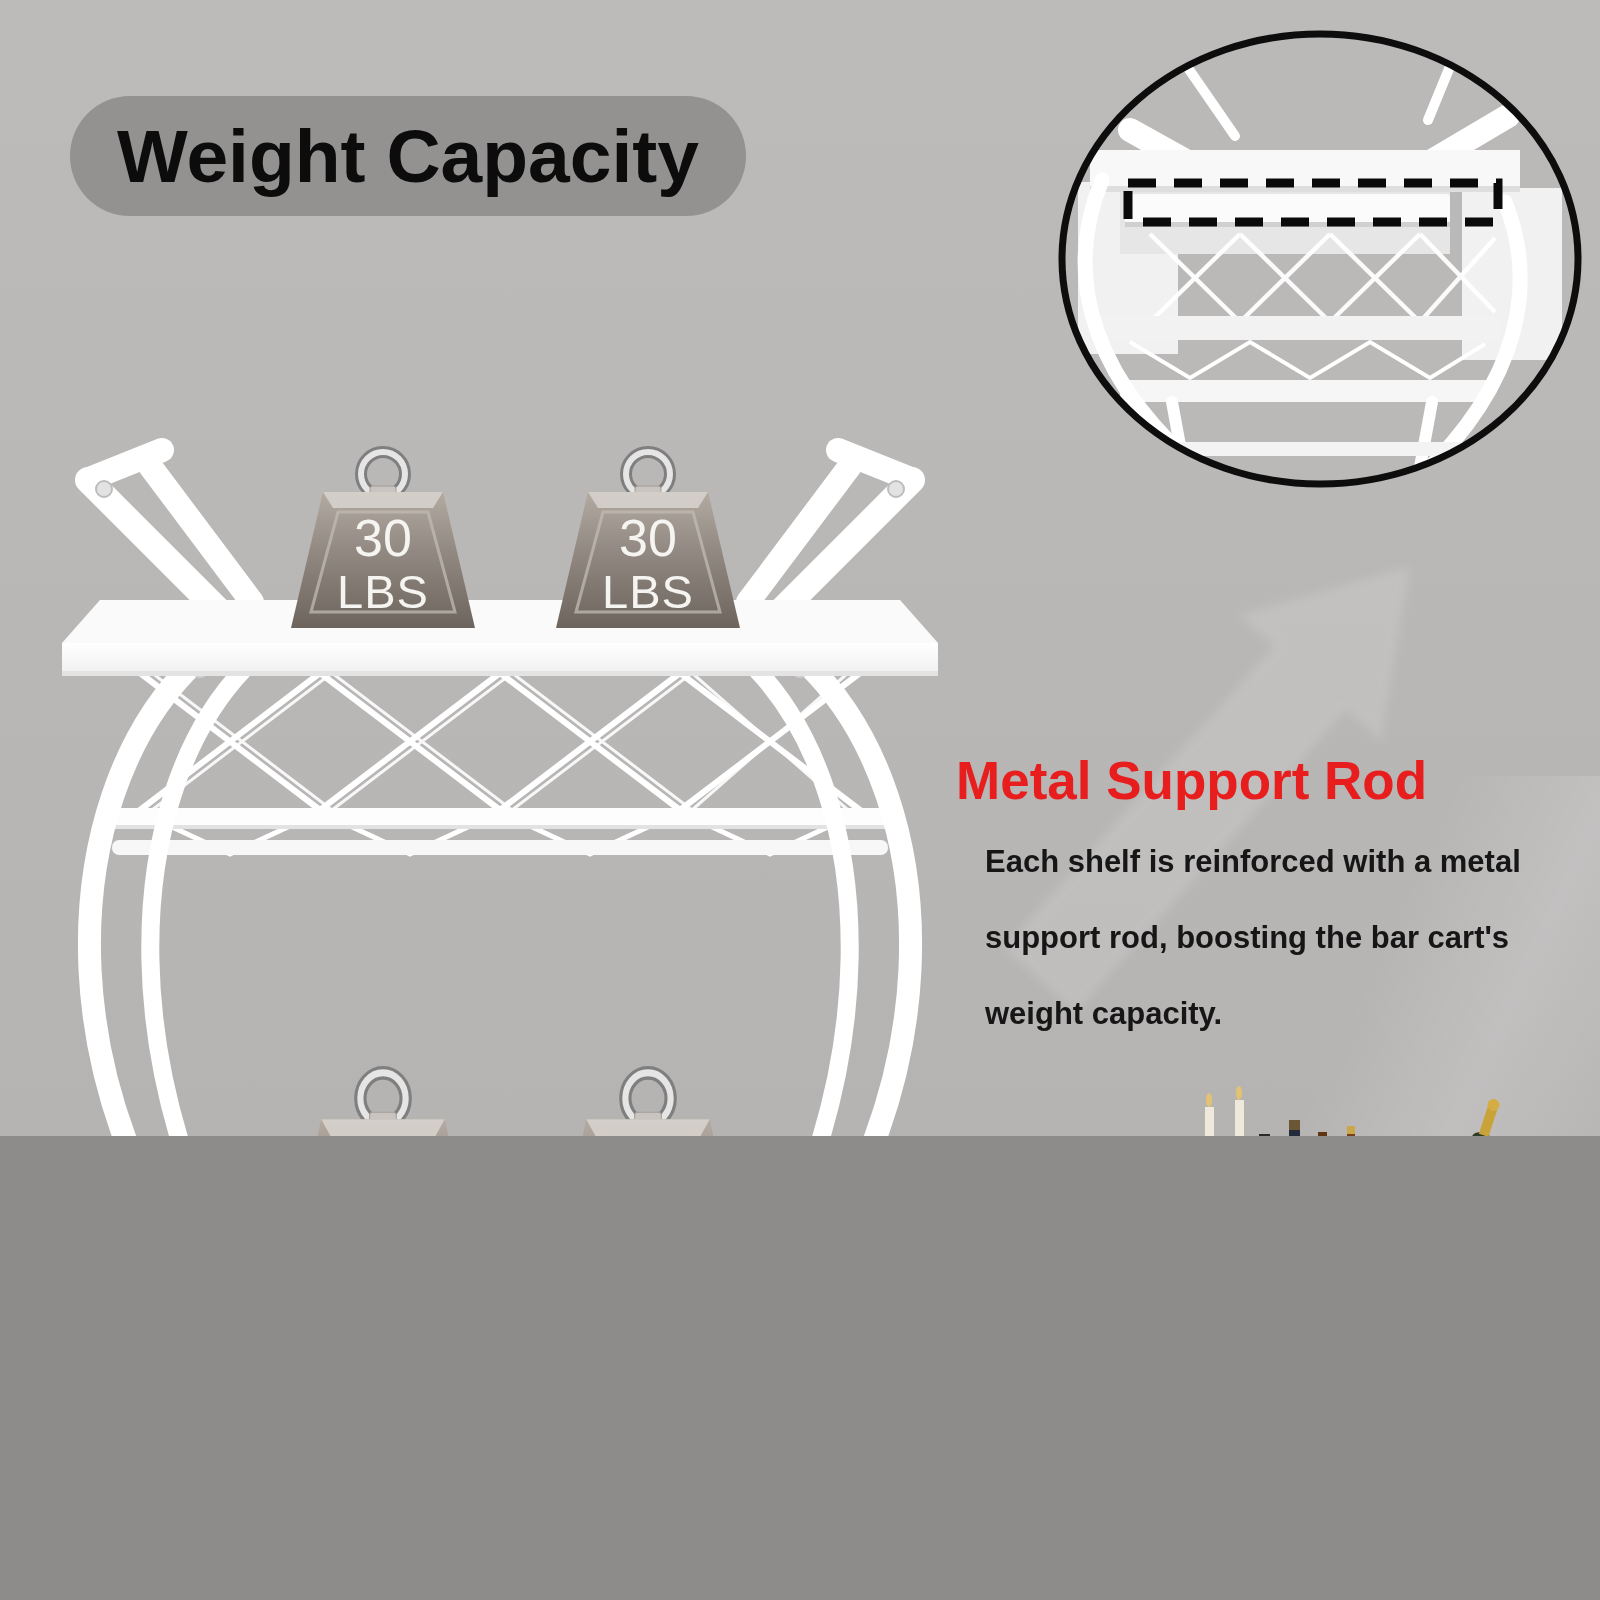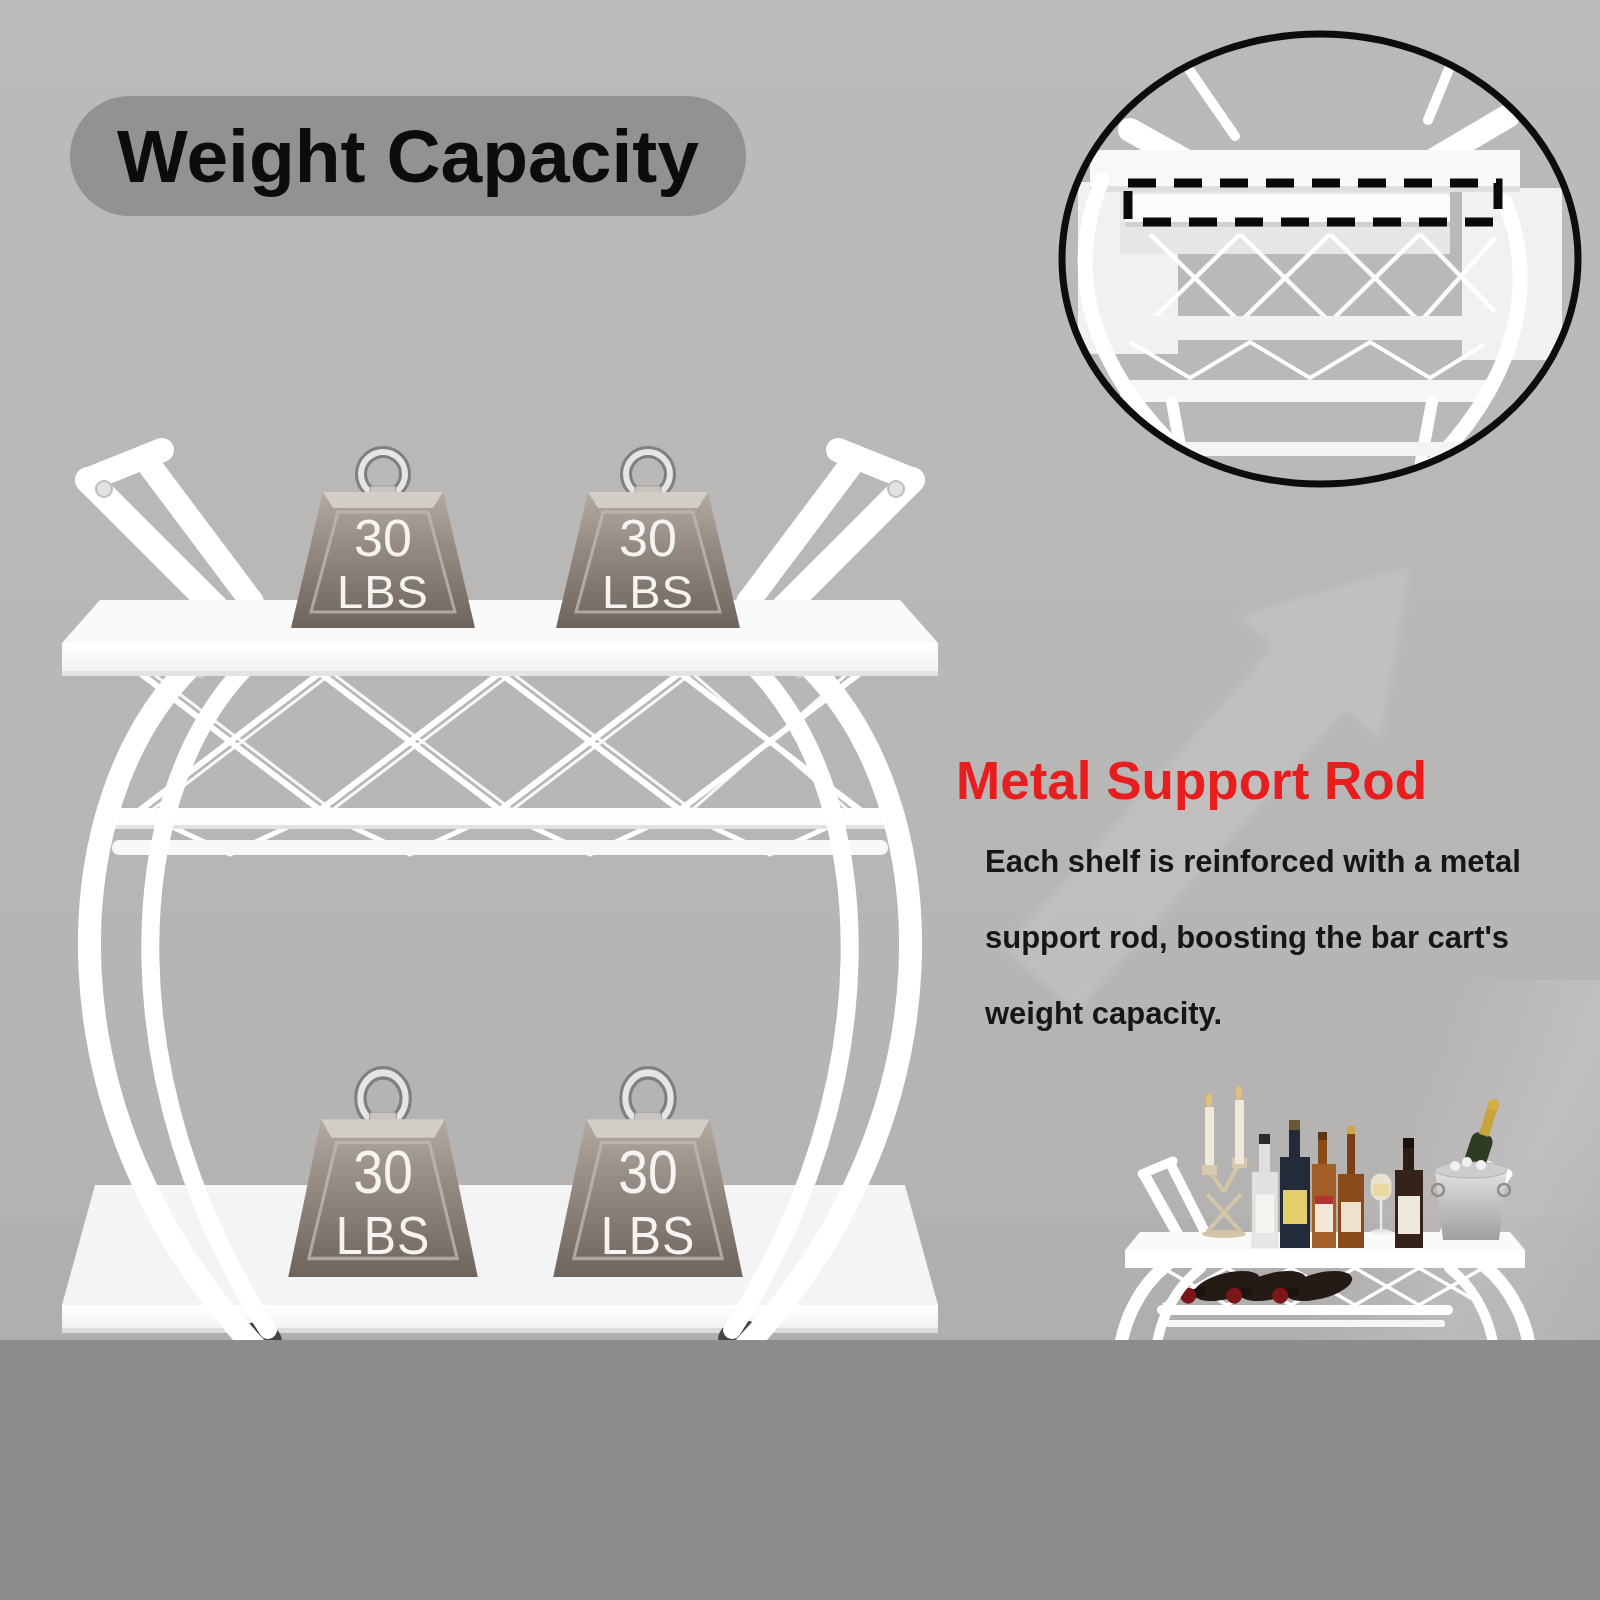--- a/index.html
+++ b/index.html
@@ -1,17 +1,17 @@
 <!DOCTYPE html>
 <html><head>
 <meta charset="utf-8">
 <style>
   html,body{margin:0;padding:0;background:#8e8b8b;}
   .canvas{
-    position:relative;width:1600px;height:1340px;overflow:hidden;
+    position:relative;width:1600px;height:1136px;overflow:hidden;
     background:#b9b6b6;font-family:"Liberation Sans",sans-serif;
   }
   .bg-wall{position:absolute;left:0;top:0;width:1600px;height:1218px;
     background:linear-gradient(180deg,#bdbaba 0%,#b8b5b5 70%,#b5b2b2 100%);}
   .bg-floor{position:absolute;left:0;top:1218px;width:1600px;height:382px;
     background:linear-gradient(180deg,#b2afaf 0%,#aeabab 100%);}
   .corner-sheen{position:absolute;right:0;bottom:0;width:520px;height:360px;
     background:linear-gradient(115deg,rgba(255,255,255,0) 55%,rgba(255,255,255,0.15) 78%,rgba(255,255,255,0.04) 100%);}
   .title-pill{
     position:absolute;left:70px;top:96px;width:676px;height:120px;

